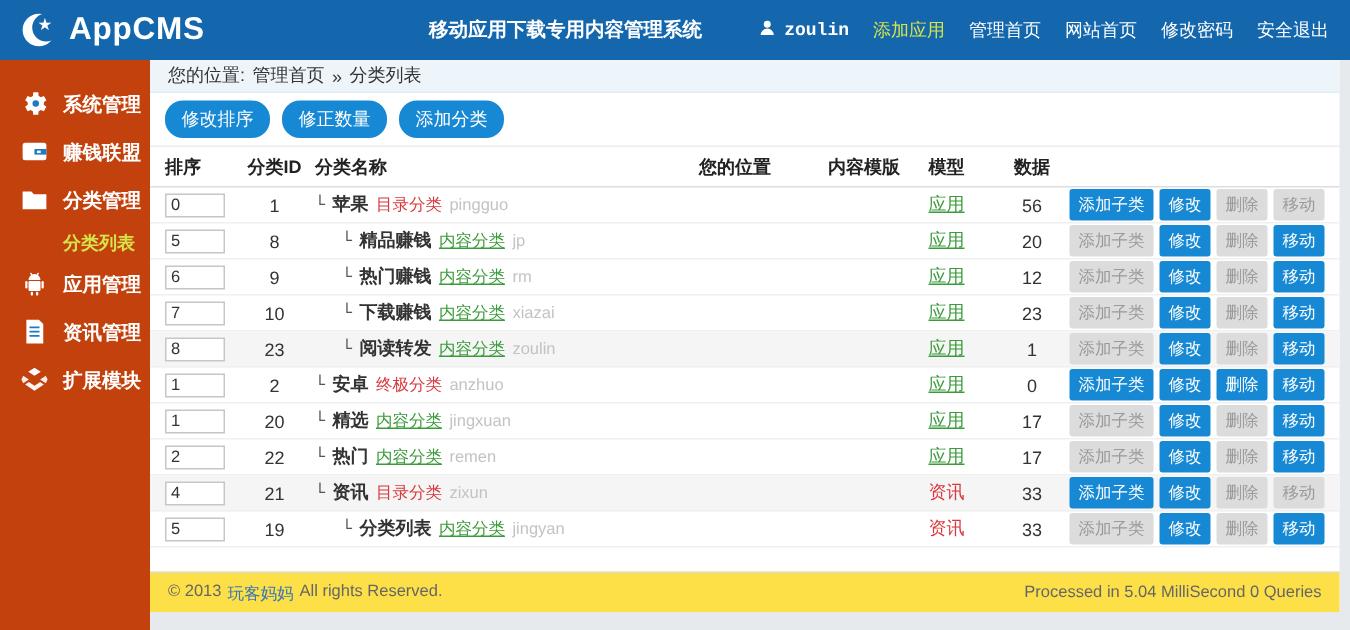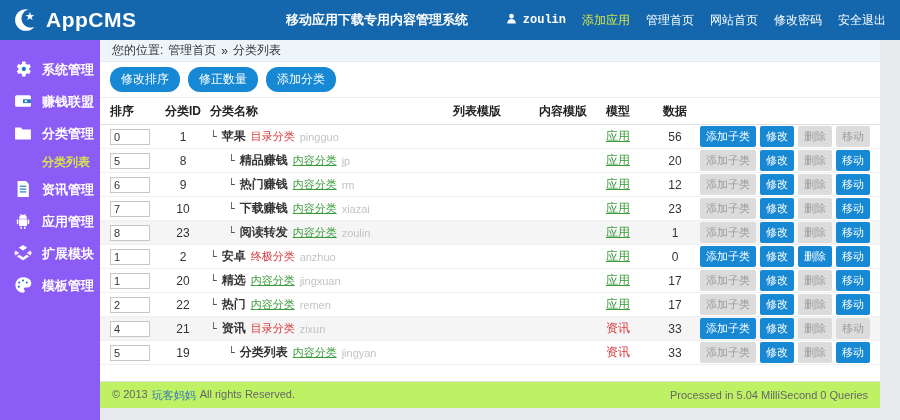--- a/index.html
+++ b/index.html
@@ -14,28 +14,28 @@
   .logo-ic .star { position:absolute; left:11px; top:3px; color:#fff; font-size:11px; }
   .logo-txt { font-size:21px; font-weight:bold; letter-spacing:.5px; }
   .subtitle { font-size:13px; color:#ffffff; font-weight:bold; }
   .top-right { margin-left:auto; display:flex; align-items:center; gap:16px; padding-right:14px; font-size:12px; }
   .top-user { display:flex; align-items:center; gap:5px; font-weight:bold;font-family:Liberation Mono, monospace; }
   .top-link { color:#fff; cursor:pointer; }
   .top-link.hl { color:#d6e44a; }
 
   
   .body-wrap { display:flex; height:380px; align-items:flex-start; background:#e7eaec; }
-  .sidebar { width:100px; height:380px; background:#8b5cf6; flex:none; padding-top:14px; }
+  .sidebar { width:100px; height:380px; background:#c2410c; flex:none; padding-top:14px; }
   .side-item { display:flex; align-items:center; gap:9px; height:32px; padding-left:13px;
     color:#fff; font-size:13px; font-weight:bold; cursor:pointer; }
   .side-item svg { flex:none; }
   .side-sub { height:24px; padding-left:42px; display:flex; align-items:center;
     color:#d6e44a; font-size:12px; font-weight:bold; cursor:pointer; }
 
-  .main { flex:1; margin-right:20px; background:#fff; }
+  .main { flex:1; margin-right:7px; background:#fff; }
 
   
   .breadcrumb { height:22px; background:#edf5fb; display:flex; align-items:center; gap:5px;
     padding:0 12px; font-size:12px; color:#333; border-bottom:1px solid #e0ecf6; }
   .crumb-link { cursor:pointer; }
 
   
   .toolbar { height:36px; display:flex; align-items:center; gap:8px; padding:0 10px;
     border-bottom:1px solid #ececec; }
   .tbtn { background:#1789d4; color:#fff; border:none; font-size:12px; padding:4px 11px;
@@ -60,21 +60,21 @@
   .py { color:#c3c3c3; font-size:11px; }
   .c-list, .c-content { width:86px; flex:none; text-align:center; }
   .c-model { width:46px; flex:none; text-align:left; }
   .c-count { width:46px; flex:none; text-align:center; }
   .c-actions { width:172px; flex:none; display:flex; justify-content:flex-end; gap:4px; }
   .abtn { border:none; font-size:11px; padding:3px 6px; border-radius:2px; font-family:inherit; white-space:nowrap; }
   .abtn.on { background:#1789d4; color:#fff; cursor:pointer; }
   .abtn.off { background:#dcdcdc; color:#9a9a9a; cursor:default; }
 
   
-  .pfooter { margin-top:16px; height:27px; background:#bef264; border-top:1px solid #ddd;
+  .pfooter { margin-top:16px; height:27px; background:#fde047; border-top:1px solid #ddd;
     display:flex; align-items:center; justify-content:space-between; padding:0 12px;
     font-size:11px; color:#666; }
   .flink { color:#3b77b5; cursor:pointer; }
   .fleft { display:flex; gap:4px; }
 </style>
 </head>
 <body>
 
 <header class="topbar">
   <div class="logo-wrap">
@@ -132,65 +132,53 @@
         <svg width="20" height="20" viewBox="0 0 24 24" fill="#fff">
             <path d="M2.5 5.5h7l2 2.2h10v12h-19z"></path>
           </svg>
       </span>
       <span>分类管理</span>
     </div>
     <div class="side-sub">分类列表</div>
     <div class="side-item">
       <span>
         <svg width="20" height="20" viewBox="0 0 24 24" fill="#fff">
-            <path d="M5.5 2.5h10l3.5 3.5v15.5h-13.5z"></path>
-            <rect x="8" y="8" width="8" height="1.4" fill="#1e7ac3"></rect>
-            <rect x="8" y="11.4" width="8" height="1.4" fill="#1e7ac3"></rect>
-            <rect x="8" y="14.8" width="8" height="1.4" fill="#1e7ac3"></rect>
-          </svg>
-      </span>
-      <span>资讯管理</span>
-    </div>
-    <div class="side-item">
-      <span>
-        <svg width="20" height="20" viewBox="0 0 24 24" fill="#fff">
             <path d="M7.2 9.2a4.8 4.8 0 0 1 9.6 0z"></path>
             <rect x="7.2" y="10" width="9.6" height="8" rx="1"></rect>
             <rect x="4.6" y="10" width="1.8" height="6" rx=".9"></rect>
             <rect x="17.6" y="10" width="1.8" height="6" rx=".9"></rect>
             <rect x="9" y="18.5" width="1.8" height="3.2" rx=".9"></rect>
             <rect x="13.2" y="18.5" width="1.8" height="3.2" rx=".9"></rect>
             <line x1="8.8" y1="3.5" x2="10" y2="5.3" stroke="#fff" stroke-width="1.1"></line>
             <line x1="15.2" y1="3.5" x2="14" y2="5.3" stroke="#fff" stroke-width="1.1"></line>
           </svg>
       </span>
       <span>应用管理</span>
     </div>
     <div class="side-item">
       <span>
         <svg width="20" height="20" viewBox="0 0 24 24" fill="#fff">
+            <path d="M5.5 2.5h10l3.5 3.5v15.5h-13.5z"></path>
+            <rect x="8" y="8" width="8" height="1.4" fill="#1e7ac3"></rect>
+            <rect x="8" y="11.4" width="8" height="1.4" fill="#1e7ac3"></rect>
+            <rect x="8" y="14.8" width="8" height="1.4" fill="#1e7ac3"></rect>
+          </svg>
+      </span>
+      <span>资讯管理</span>
+    </div>
+    <div class="side-item">
+      <span>
+        <svg width="20" height="20" viewBox="0 0 24 24" fill="#fff">
             <path d="M12 2.5l5 3.2-5 3.2-5-3.2z"></path>
             <path d="M3 9l4.5 3L3 15l-1.5-3z" opacity=".9"></path>
             <path d="M21 9l-4.5 3L21 15l1.5-3z" opacity=".9"></path>
             <path d="M7.5 14l4.5 3 4.5-3 3 2-7.5 5-7.5-5z" opacity=".95"></path>
           </svg>
       </span>
       <span>扩展模块</span>
-    </div>
-    <div class="side-item">
-      <span>
-        <svg width="20" height="20" viewBox="0 0 24 24" fill="#fff">
-            <path d="M12 2.8a9.2 9.2 0 0 0 0 18.4c1.3 0 2.1-.9 2.1-2 0-.6-.3-1-.6-1.4-.3-.4-.5-.8-.5-1.2 0-1 .8-1.7 1.9-1.7h2a5.1 5.1 0 0 0 5.1-5c0-4.1-4.6-7.1-10-7.1z"></path>
-            <circle cx="7.4" cy="9" r="1.3" fill="#1e7ac3"></circle>
-            <circle cx="12" cy="6.6" r="1.3" fill="#1e7ac3"></circle>
-            <circle cx="16.6" cy="9" r="1.3" fill="#1e7ac3"></circle>
-            <circle cx="7" cy="14" r="1.3" fill="#1e7ac3"></circle>
-          </svg>
-      </span>
-      <span>模板管理</span>
     </div>
   </aside>
 
   <main class="main">
     <div class="breadcrumb">
       <span>您的位置:</span>
       <span class="crumb-link">管理首页</span>
       <span>»</span>
       <span>分类列表</span>
     </div>
@@ -198,21 +186,21 @@
     <div class="toolbar">
       <button class="tbtn">修改排序</button>
       <button class="tbtn">修正数量</button>
       <button class="tbtn">添加分类</button>
     </div>
 
     <div class="thead">
       <div class="c-sort">排序</div>
       <div class="c-id">分类ID</div>
       <div class="c-name" style="padding-left:6px">分类名称</div>
-      <div class="c-list">列表模版</div>
+      <div class="c-list">您的位置</div>
       <div class="c-content">内容模版</div>
       <div class="c-model">模型</div>
       <div class="c-count">数据</div>
       <div class="c-actions"></div>
     </div>
 
     <div>
         <div class="trow">
         <div class="c-sort"><input value="0" style=""></div>
         <div class="c-id">1</div>

